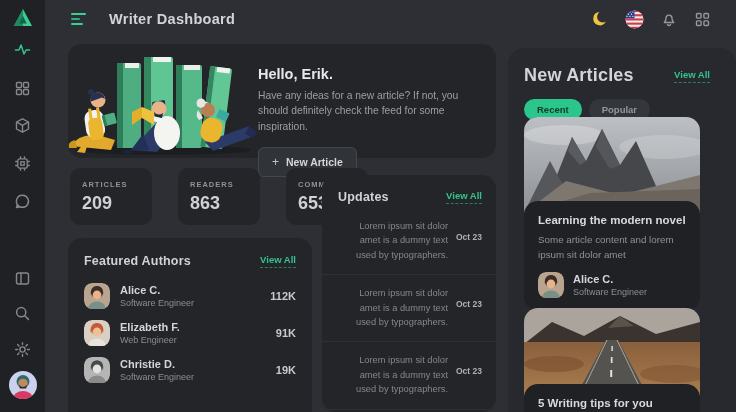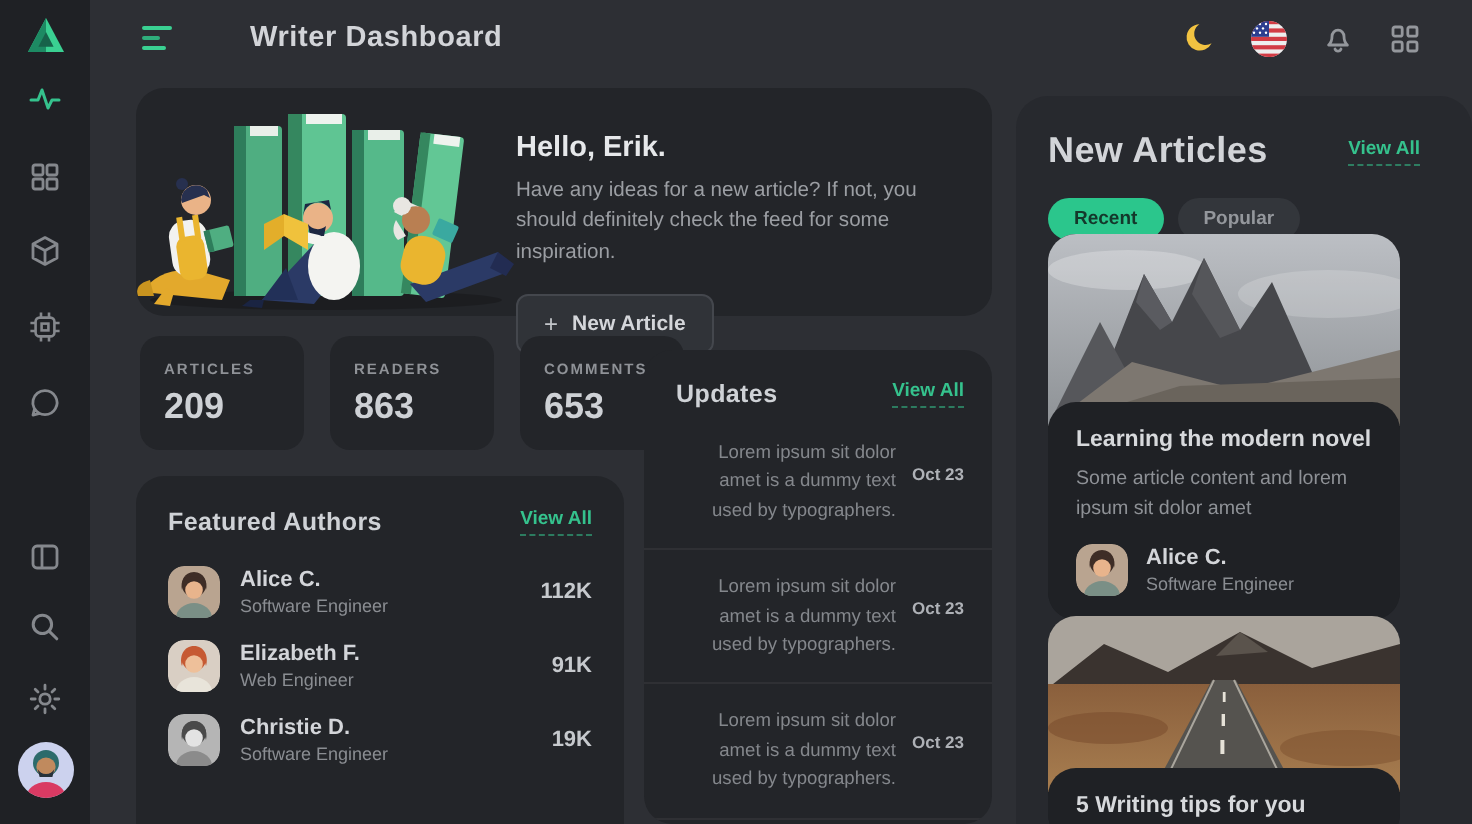--- a/index.html
+++ b/index.html
@@ -1,21 +1,21 @@
 <!DOCTYPE html>
 <html><head>
 <meta charset="utf-8">
 <style>
   html,body{margin:0;padding:0;}
   body{
     width:736px;height:412px;overflow:hidden;position:relative;
     background:#2d2f34;font-family:"Liberation Sans",sans-serif;
     -webkit-font-smoothing:antialiased;color:#dcdee1;
   }
-  .abs{position:absolute;gap:16px;}
+  .abs{position:absolute;}
   
   .sidebar{left:0;top:0;width:45px;height:412px;background:#1f2125;}
   .side-ic{position:absolute;left:50%;transform:translateX(-50%);width:18px;height:18px;
     display:flex;align-items:center;justify-content:center;cursor:pointer;}
   .side-ic svg{display:block;}
   
   .header{left:45px;top:0;right:0;height:38px;display:flex;align-items:center;}
   .menu-btn{margin-left:26px;width:17px;height:14px;cursor:pointer;}
   .app-title{margin-left:21px;font-size:14.5px;font-weight:700;letter-spacing:.3px;color:#d2d4d8;}
   .header-right{position:absolute;right:24px;top:0;height:38px;display:flex;align-items:center;gap:15px;}
@@ -28,21 +28,21 @@
   .hero{left:68px;top:44px;width:428px;height:114px;}
   .hero-illu{position:absolute;left:-13px;bottom:2px;width:204px;height:106px;overflow:visible;}
   .hero-text{position:absolute;left:190px;top:22px;width:228px;}
   .hero-text h1{margin:0;font-size:14.5px;font-weight:700;color:#e6e8ea;}
   .hero-text p{margin:6px 0 0;font-size:10.3px;line-height:1.5;color:#9b9ea3;}
   .new-article-btn{margin-top:13px;display:inline-flex;align-items:center;gap:7px;
     background:#303338;border:1px solid #44474d;border-radius:6px;color:#d4d6da;
     font-size:10.5px;font-weight:600;padding:7px 13px;cursor:pointer;font-family:inherit;}
   .new-article-btn .plus{color:#c3c6ca;font-size:12px;font-weight:400;}
   
-  .stats{left:70px;top:168px;display:flex;gap:13px;}
+  .stats{left:70px;top:168px;display:flex;gap:26px;}
   .stat{width:70px;height:57px;background:#232529;border-radius:10px;padding:0 0 0 12px;
     display:flex;flex-direction:column;justify-content:center;cursor:default;}
   .stat .lbl{font-size:7.5px;letter-spacing:1px;color:#8f9297;font-weight:700;}
   .stat .val{margin-top:4px;font-size:18px;font-weight:700;color:#ced1d5;}
   
   .featured{left:68px;top:238px;width:244px;height:190px;padding:0;}
   .card-head{display:flex;align-items:center;justify-content:space-between;padding:16px 16px 0 16px;}
   .card-head .ttl{font-size:12.5px;font-weight:700;color:#cfd2d6;letter-spacing:.2px;}
   .author-row{display:flex;align-items:center;padding:0 16px;margin-top:11px;cursor:pointer;}
   .author-row .av{width:26px;height:26px;border-radius:8px;overflow:hidden;flex:none;}

